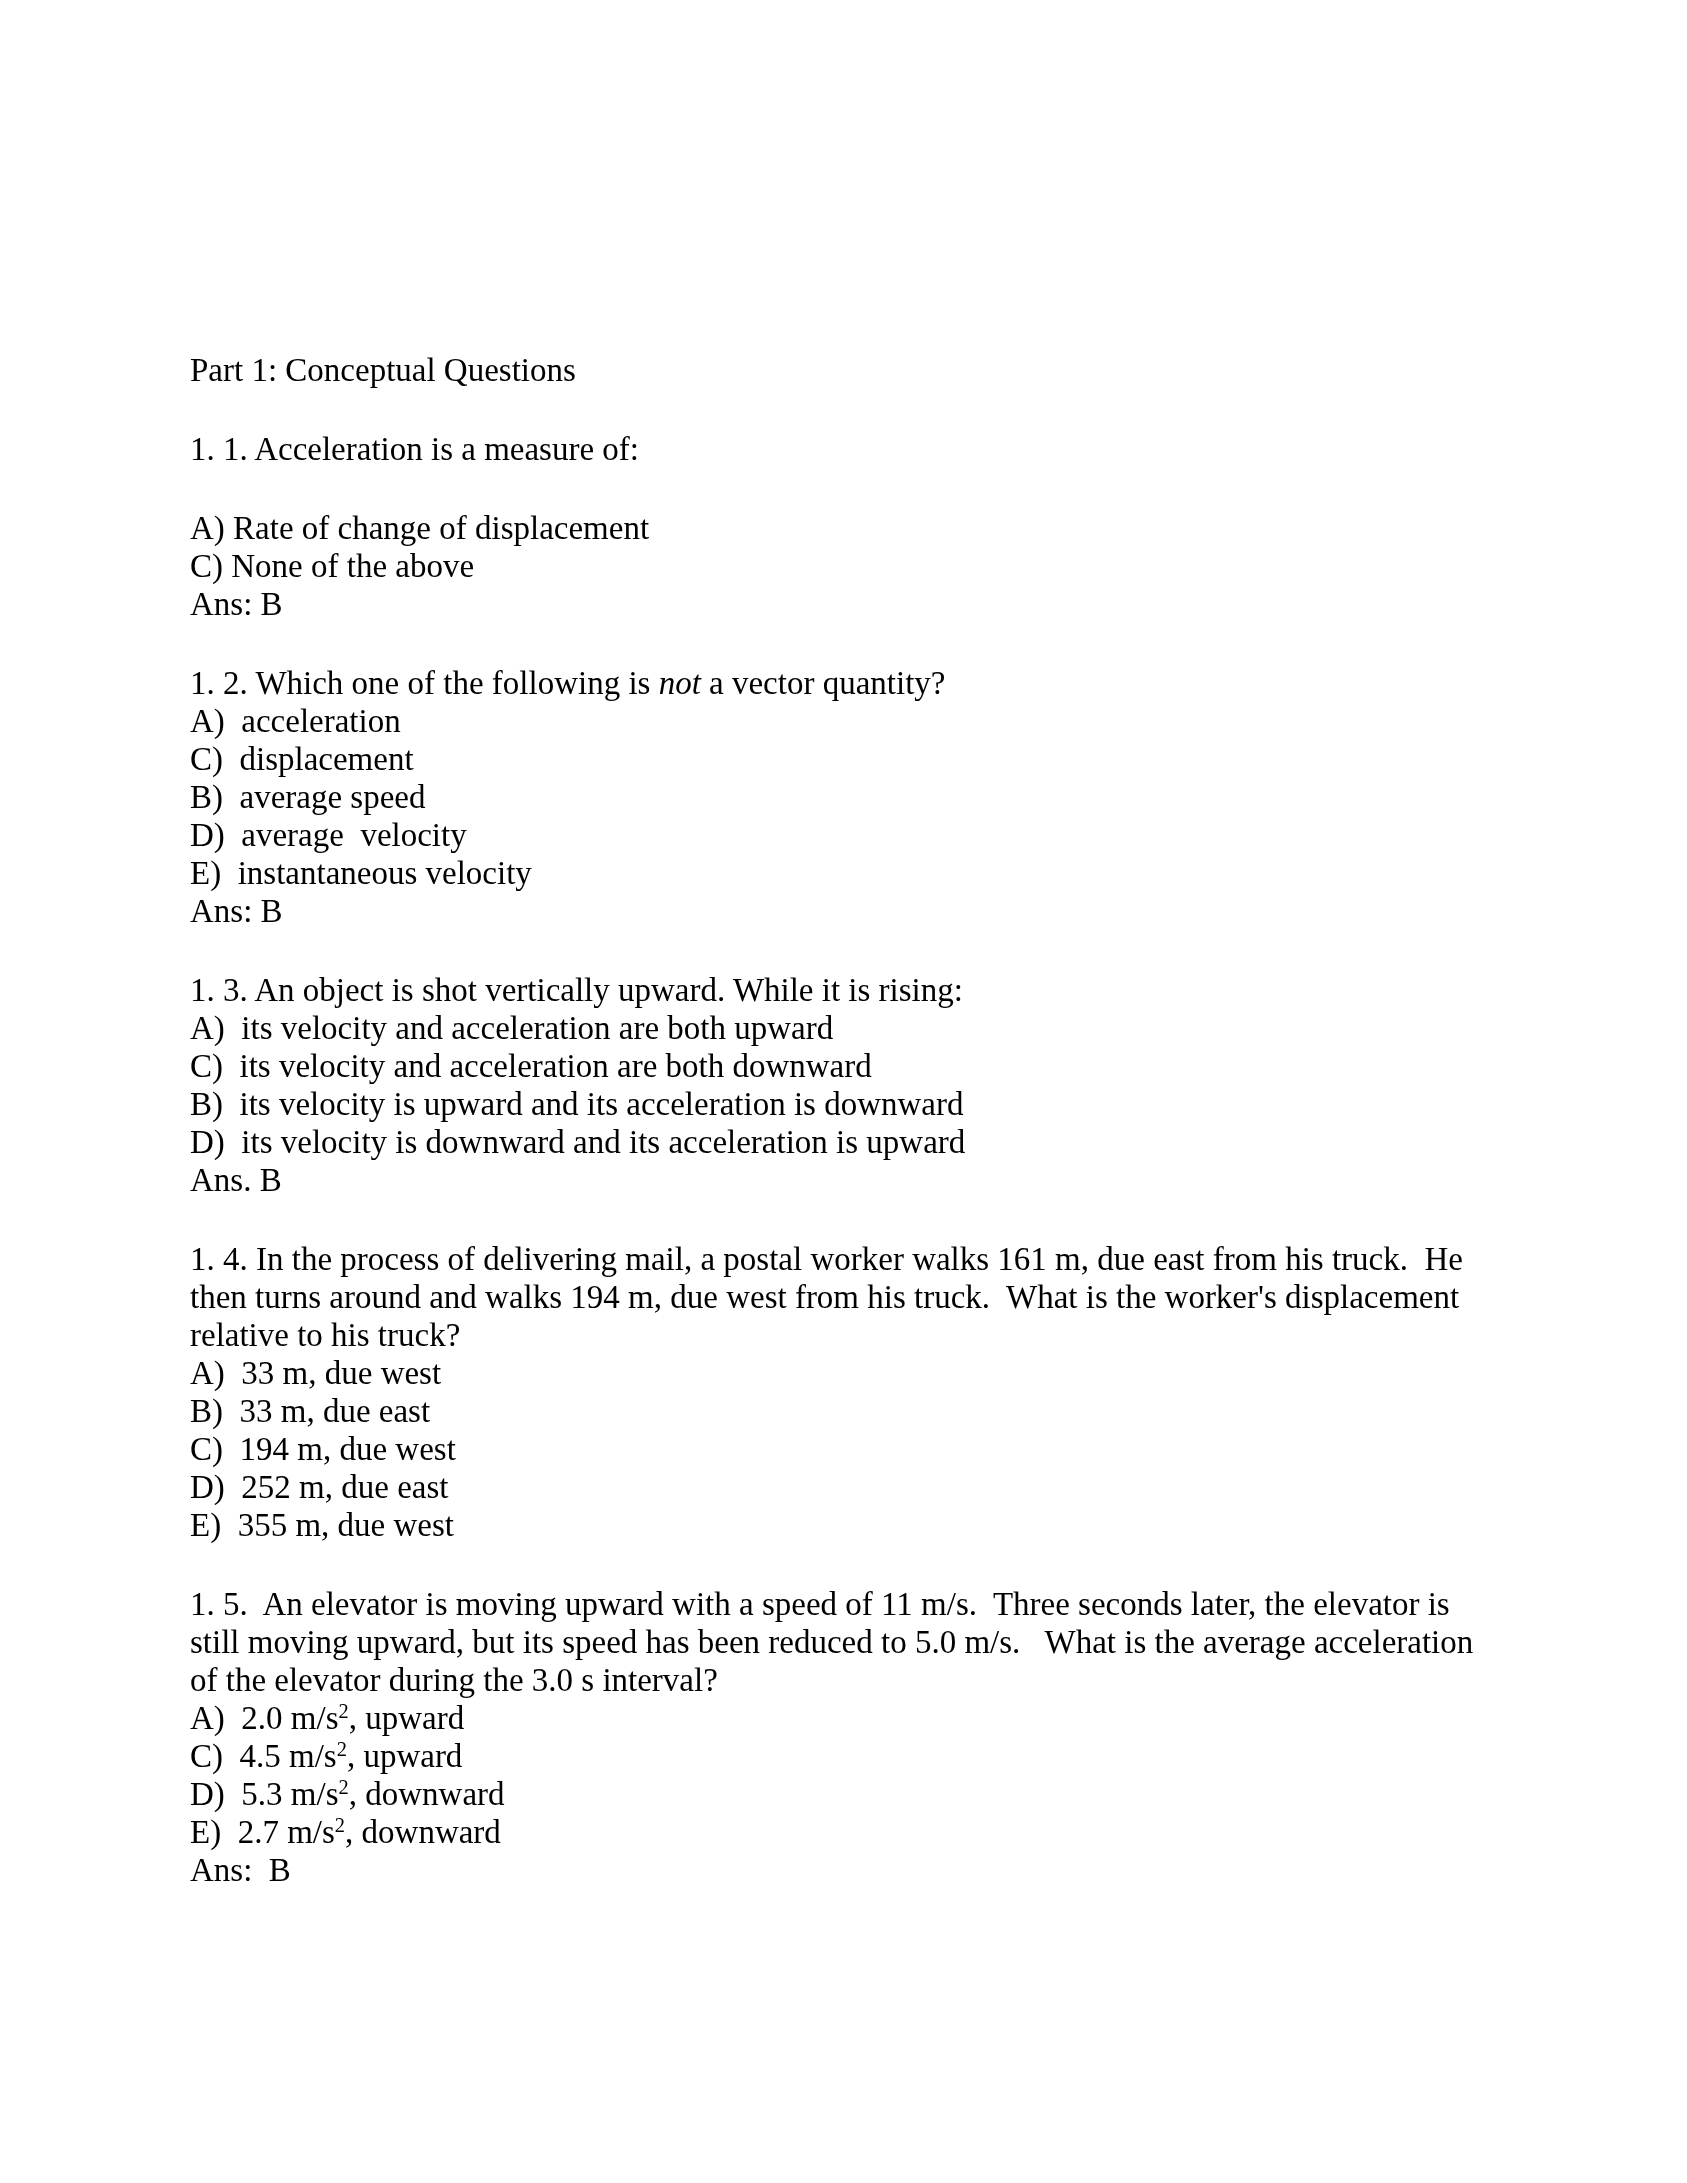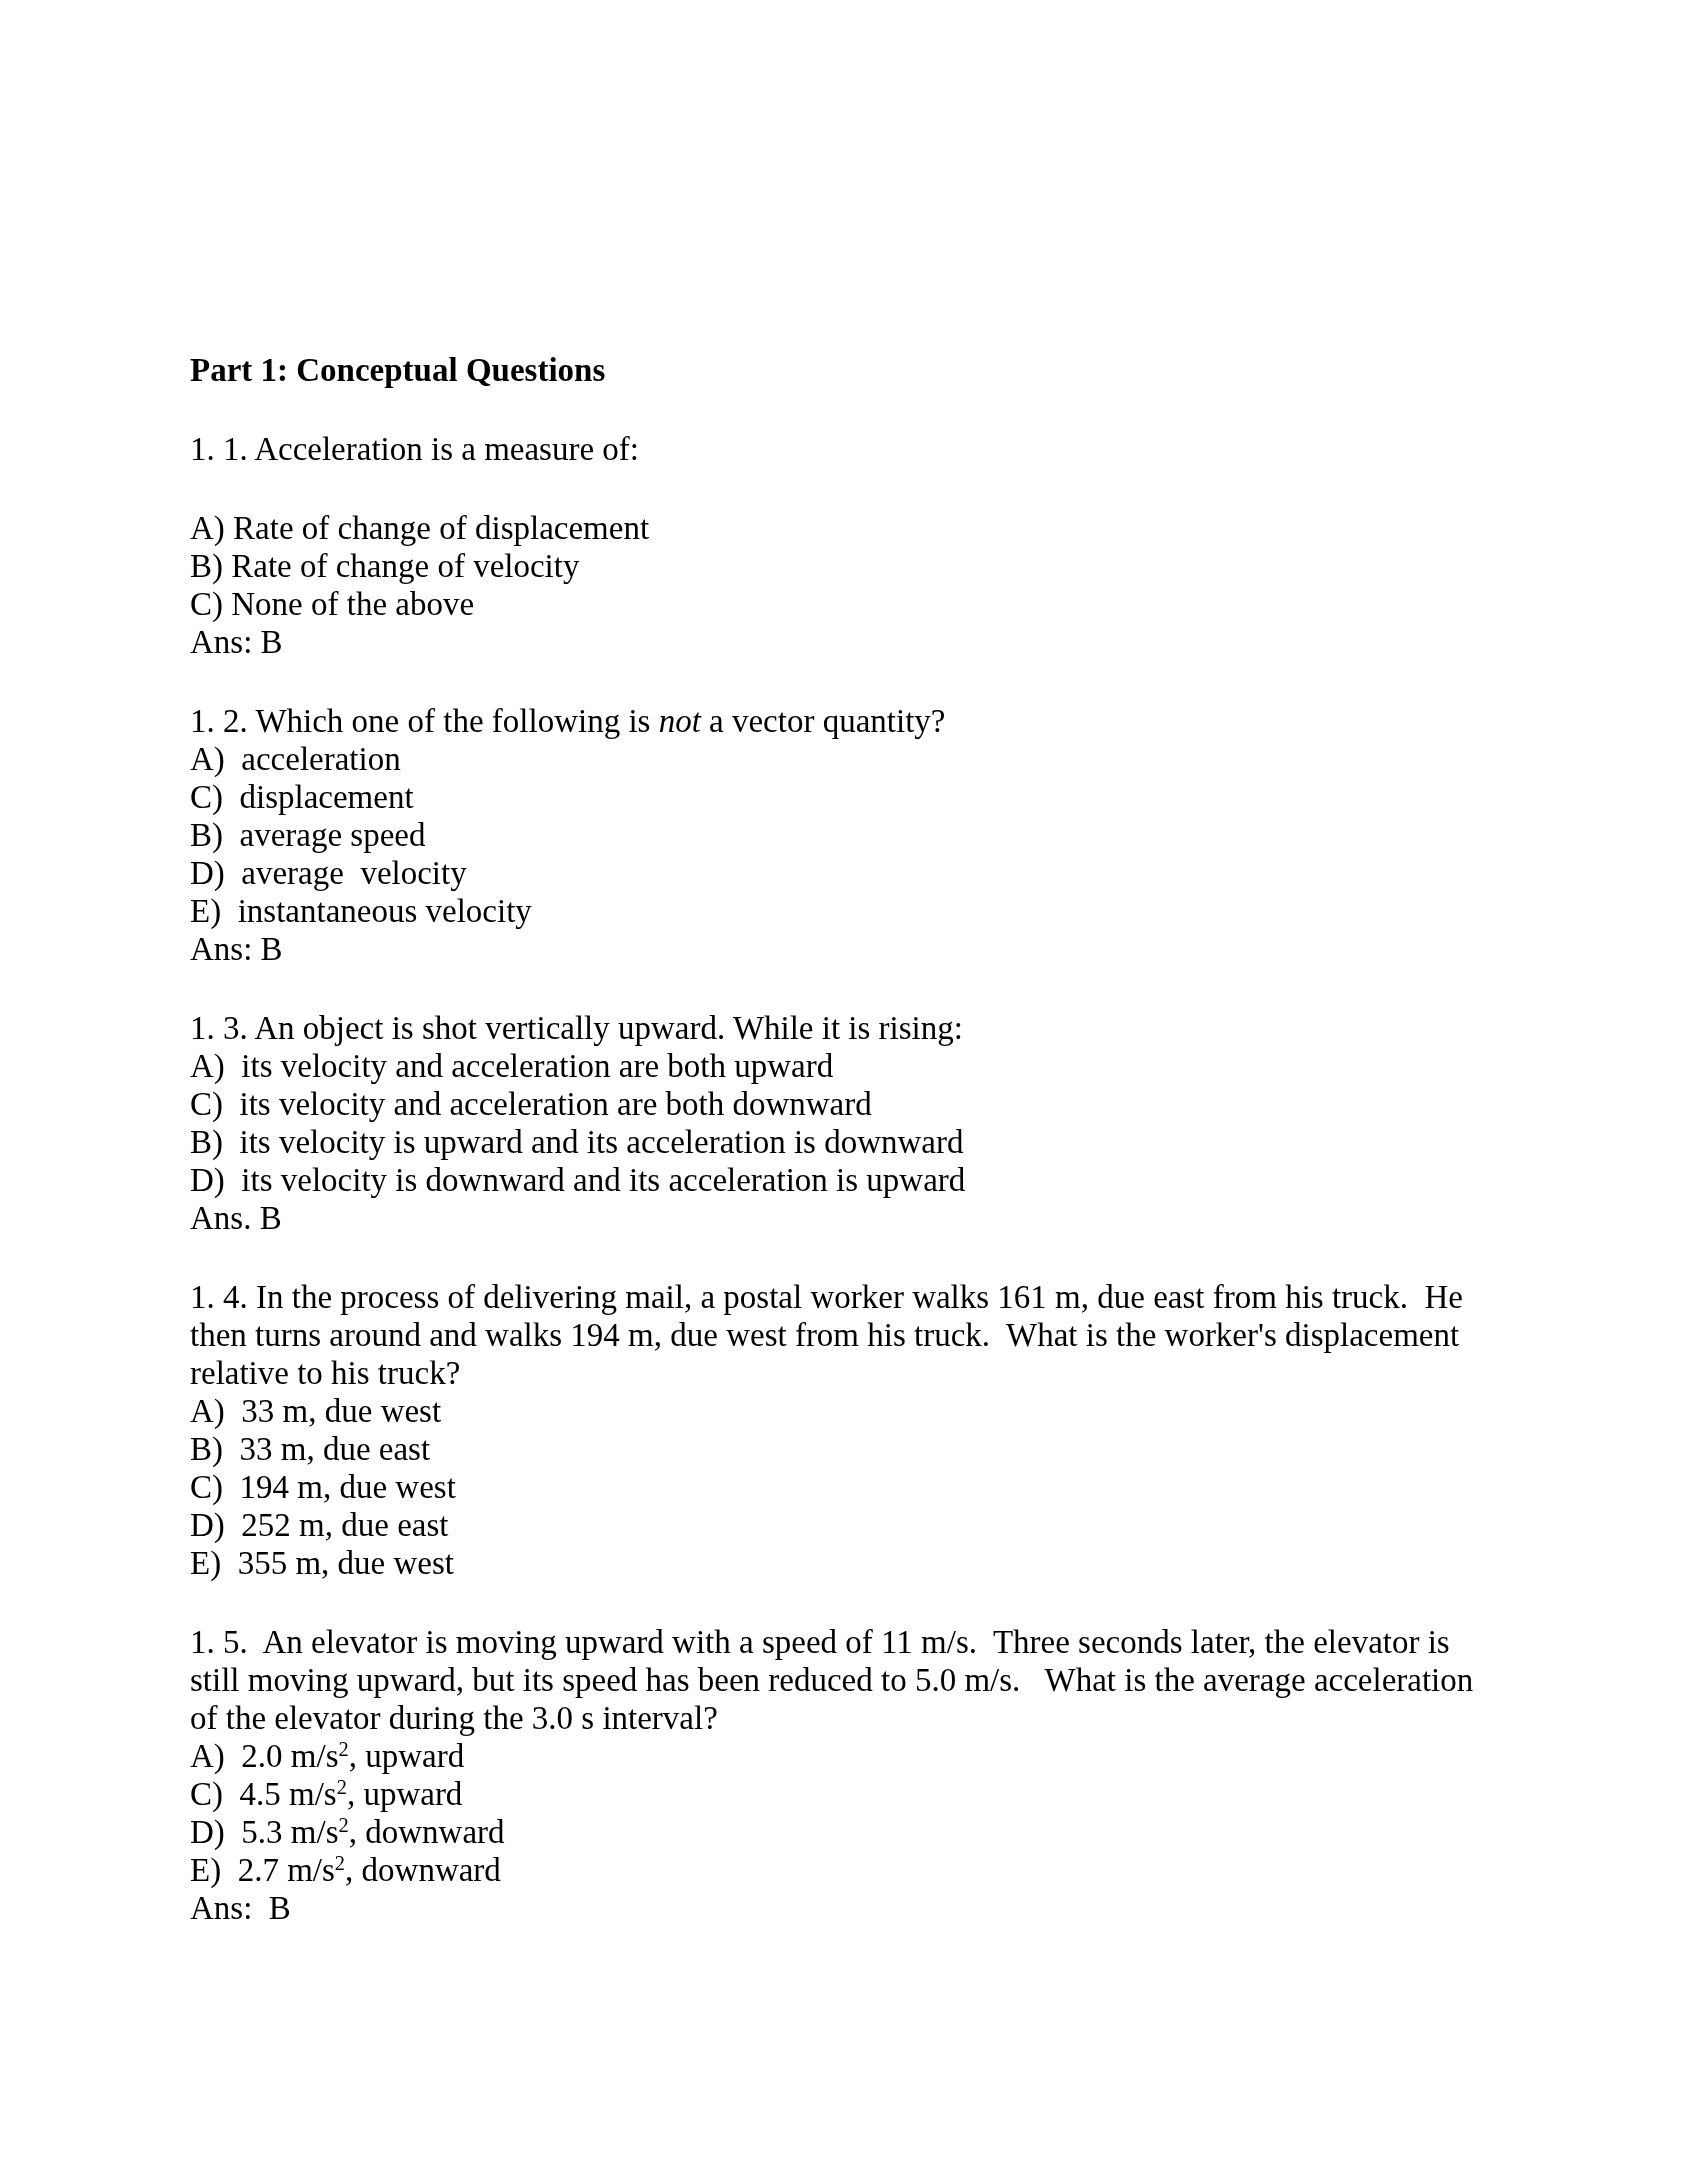--- a/index.html
+++ b/index.html
@@ -14,21 +14,21 @@
   }
   .content {
     position: absolute;
     left: 190px;
     top: 351px;
     width: 1317px;
     font-size: 33px;
     line-height: 38px;
   }
   .content p { margin: 0; white-space: pre-wrap; }
-  .doc-title { font-weight: bold; }
+  .doc-title { font-weight: normal; }
   .gap { height: 41px; }
   em { font-style: italic; margin-top: 48px; }
   sup {
     font-size: 62%;
     line-height: 0;
     vertical-align: baseline;
     position: relative;
     top: -0.55em;
   }
 </style>
@@ -38,21 +38,20 @@
 <div class="page">
   <div class="content">
 
     <p class="doc-title">Part 1: Conceptual Questions</p>
     <div class="gap"></div>
 
     <section>
       <p>1. 1. Acceleration is a measure of:</p>
       <div class="gap"></div>
       <p>A) Rate of change of displacement</p>
-      <p>B) Rate of change of velocity</p>
       <p>C) None of the above</p>
       <p>Ans: B</p>
     </section>
 
     <div class="gap"></div>
 
     <section>
       <p><span>1. 2. Which one of the following is </span><em>not</em><span> a vector quantity?</span></p>
       <p>A)  acceleration</p>
       <p>C)  displacement</p>

